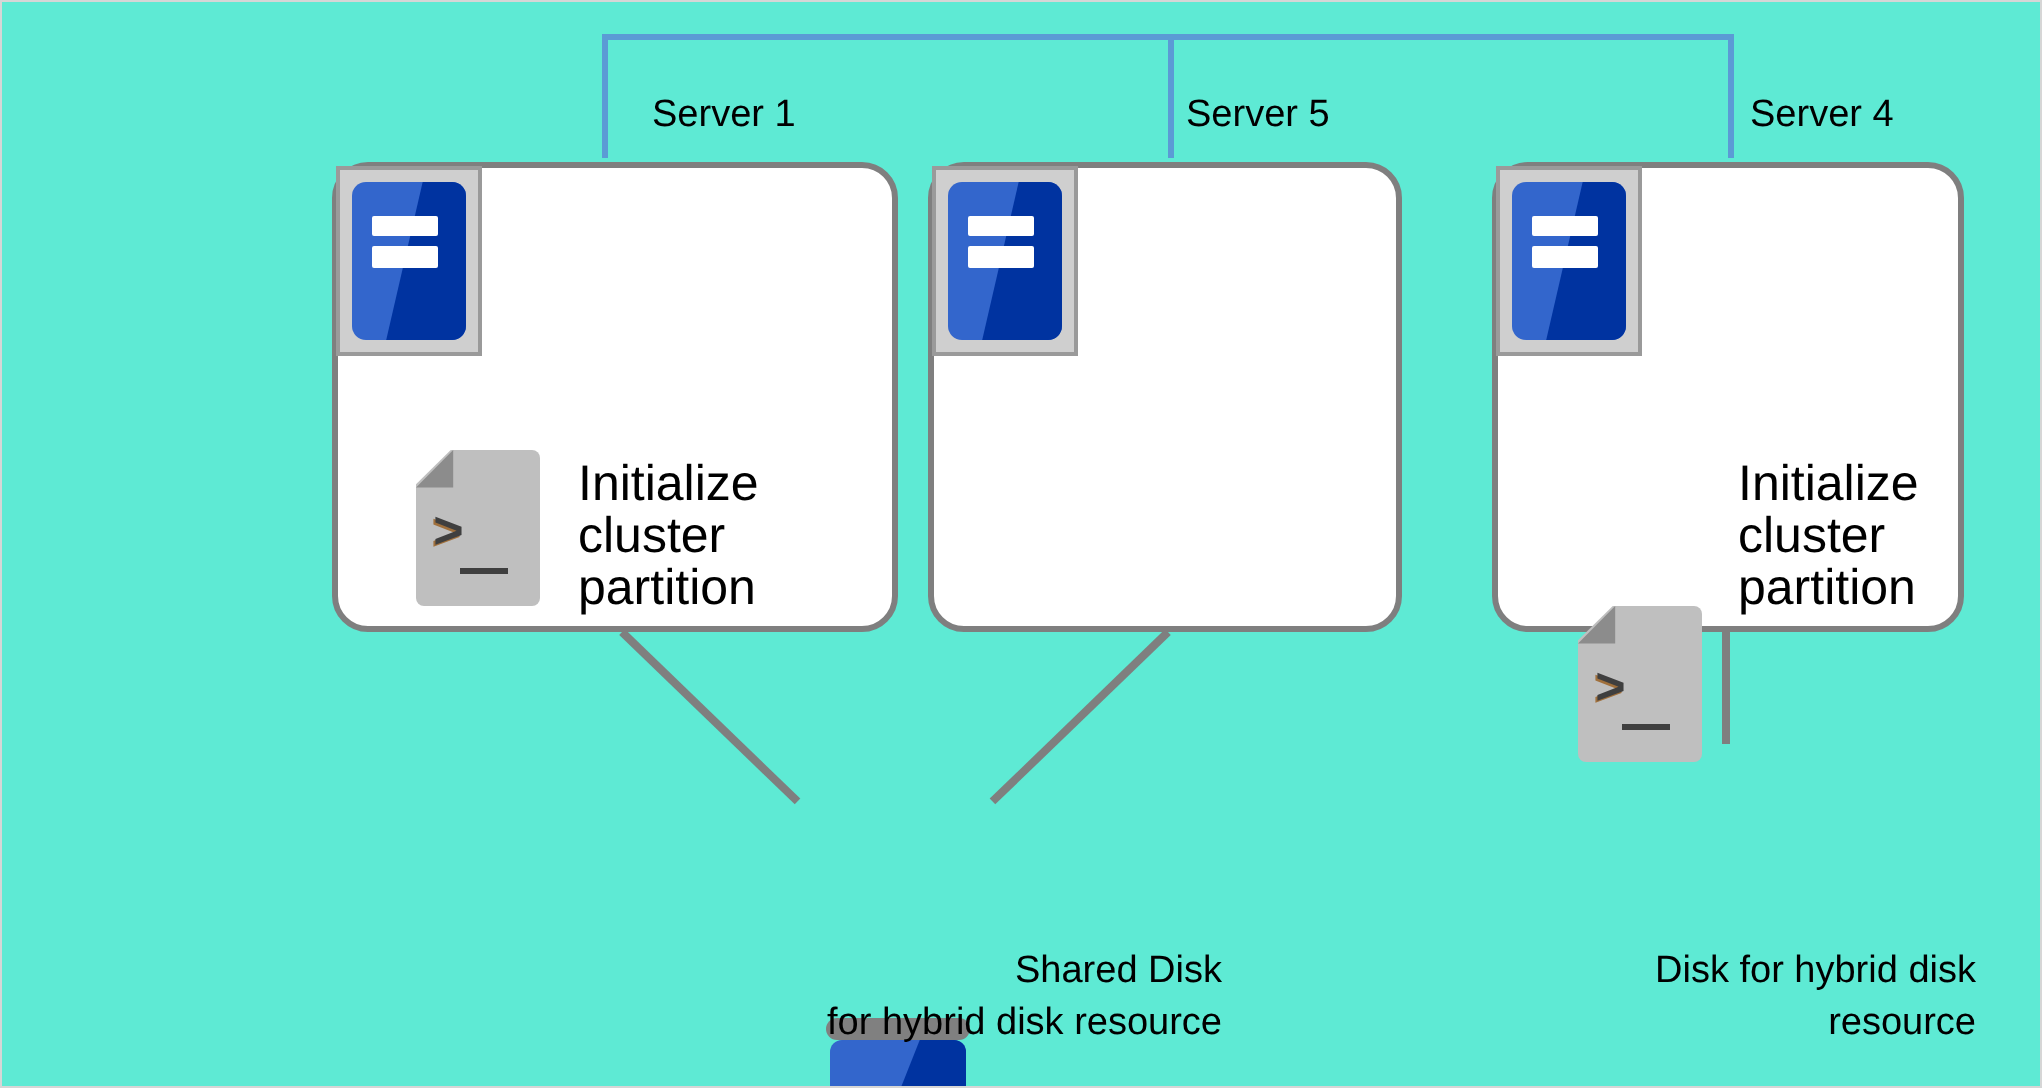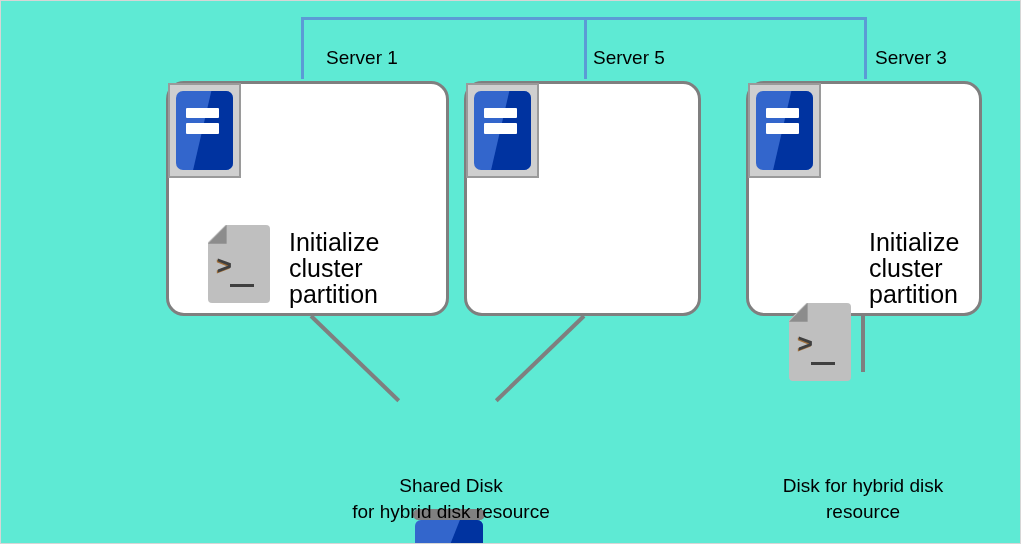--- a/index.html
+++ b/index.html
@@ -127,21 +127,21 @@
   <div class="abs server-box" style="left:463px;top:80px;width:237px;height:235px;"></div>
 
   <div class="abs srv-icon" style="left:465px;top:82px;width:73px;height:95px;">
     <div class="body">
       <div class="shade"></div>
       <div class="bar b1"></div>
       <div class="bar b2"></div>
     </div>
   </div>
 
-  <div class="abs server-label" style="left:874px;top:46px;">Server 3</div>
+  <div class="abs server-label" style="left:874px;top:46px;">Server 4</div>
 
   <div class="abs server-box" style="left:745px;top:80px;width:236px;height:235px;"></div>
 
   <div class="abs srv-icon" style="left:747px;top:82px;width:73px;height:95px;">
     <div class="body">
       <div class="shade"></div>
       <div class="bar b1"></div>
       <div class="bar b2"></div>
     </div>
   </div>
@@ -156,19 +156,19 @@
 cluster
 partition</div>
 
   <div class="abs disk" style="left:412px;top:352px;width:72px;height:115px;">
     <div class="plate" style="top:0px;"></div>
     <div class="slab" style="top:11px;">
       <div class="shade"></div>
     </div>
 
   </div>
-  <div class="abs disk-caption" style="left:300px;top:472px;width:300px;">Shared Disk
+  <div class="abs disk-caption" style="left:310px;top:472px;width:300px;text-align:right;">Shared Disk
 for hybrid disk resource</div>
 
-  <div class="abs disk-caption" style="left:737px;top:472px;width:250px;">Disk for hybrid disk
+  <div class="abs disk-caption" style="left:737px;top:472px;width:250px;text-align:right;">Disk for hybrid disk
 resource</div>
 
 </div>
 
 </body></html>

